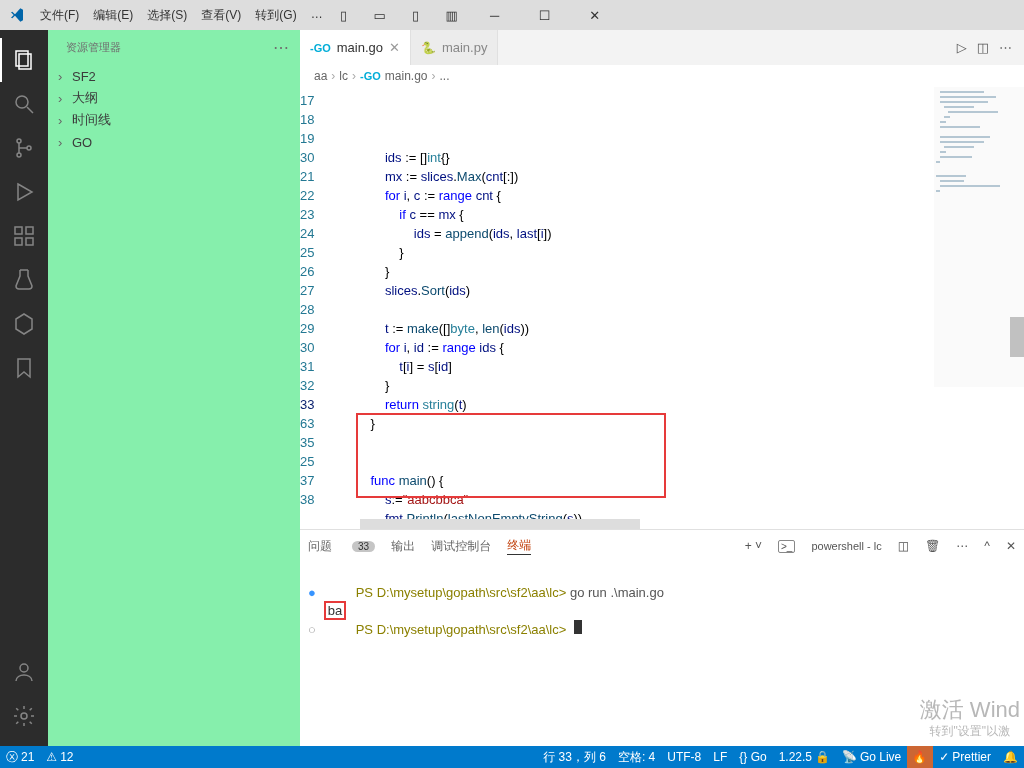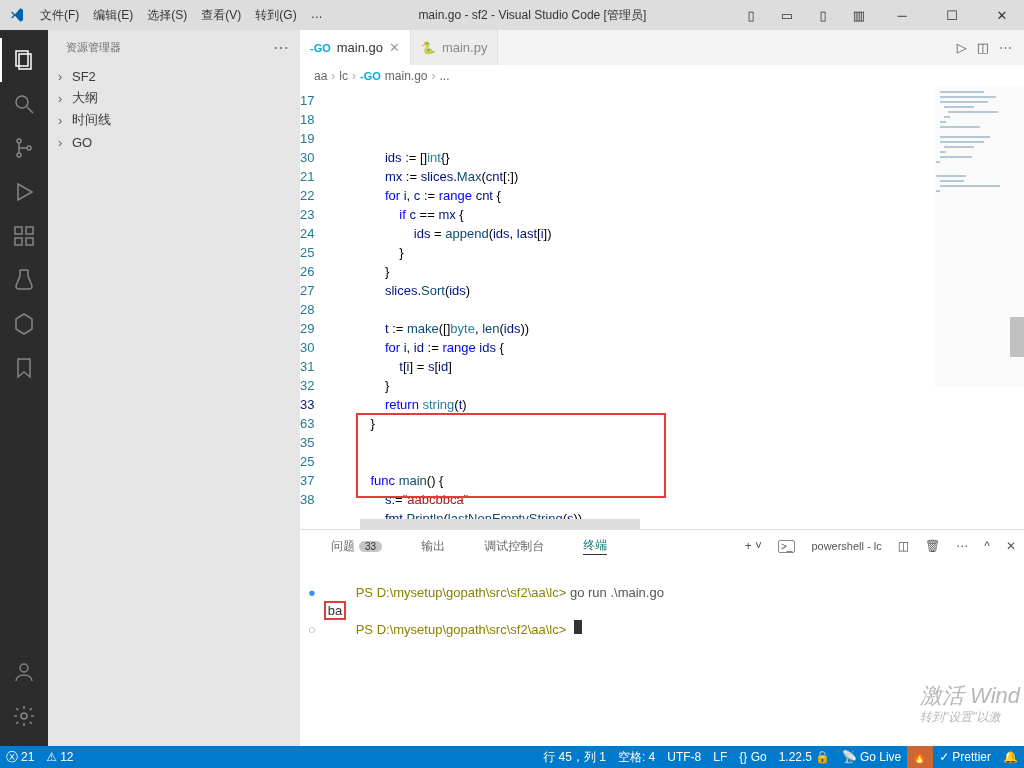--- a/index.html
+++ b/index.html
@@ -13,21 +13,21 @@
 .winctl { display: flex; gap: 6px; align-items: center; }
 .winctl .ic { width: 30px; height: 28px; display: flex; align-items: center; justify-content: center; color: #333; }
 .winctl .sys { width: 44px; height: 30px; display: flex; align-items: center; justify-content: center; color: #333; }
 .main { display: flex; height: calc(100% - 30px - 22px); }
 .activitybar { width: 48px; background: #2c2c2c; display: flex; flex-direction: column; align-items: center; }
 .activitybar .top { flex: 1; display: flex; flex-direction: column; padding-top: 8px; }
 .activitybar .bot { display: flex; flex-direction: column; padding-bottom: 8px; }
 .act-item { width: 48px; height: 44px; display: flex; align-items: center; justify-content: center; color: #858585; position: relative; }
 .act-item.active { color: #fff; }
 .act-item.active::before { content: ''; position: absolute; left: 0; top: 0; bottom: 0; width: 2px; background: #fff; }
-.sidebar { width: 252px; background: #e5e5e5; display: flex; flex-direction: column; }
+.sidebar { width: 252px; background: #86efac; display: flex; flex-direction: column; }
 .sidebar-head { height: 35px; display: flex; align-items: center; padding: 0 10px 0 18px; font-size: 11px; color: #6f6f6f; }
 .sidebar-head .sp { flex: 1; }
 .sidebar-head .dots { font-size: 16px; letter-spacing: 1px; }
 .tree { flex: 1; overflow: auto; }
 .tree-row { height: 22px; display: flex; align-items: center; padding-left: 10px; font-size: 13px; color: #3b3b3b; cursor: pointer; }
 .tree-row .tw { width: 14px; color: #666; display: inline-block; }
 .editor { flex: 1; display: flex; flex-direction: column; background: #fff; min-width: 0; }
 .tabs { height: 35px; background: #f3f3f3; display: flex; align-items: stretch; }
 .tab { display: flex; align-items: center; padding: 0 10px; background: #ececec; border-right: 1px solid #e0e0e0; font-size: 13px; color: #888; gap: 6px; }
 .tab.active { background: #fff; color: #333; }
@@ -41,59 +41,58 @@
 .code-area { flex: 1; display: flex; overflow: hidden; position: relative; }
 .gutter { width: 56px; text-align: left; padding-right: 18px; color: #237893; font-family: Consolas, monospace; font-size: 13px; line-height: 19px; background: #fff; padding-top: 4px; }
 .gutter .cur { color: #0b216f; }
 .code { flex: 1; font-family: Consolas, monospace; font-size: 13px; line-height: 19px; color: #000; padding-top: 4px; white-space: pre; position: relative; overflow: hidden;}
 .kw { color: #0000ff; } .fn { color: #0c4a6e; } .ty { color: #267f99; } .st { color: #a31515; } .v { color: #001080; }
 .redbox { position: absolute; border: 2.5px solid #e63a3a; pointer-events: none; }
 .minimap { position: absolute; right: 0; top: 0; width: 90px; height: 300px; background: #fafafa; }
 .minimap .mscroll { position:absolute; right:0; width:14px; background:#c1c1c1; }
 .panel { border-top: 1px solid #e0e0e0; display: flex; flex-direction: column; height: 217px; }
 .panel-tabs { height: 32px; display: flex; align-items: center; padding: 0 8px; gap: 16px; font-size: 12px; color: #666; }
-.panel-tabs .ptab { display: flex; align-items: center; gap: 4px; margin-left: 23px; }
-.panel-tabs .ptab.active { color: #0f766e; border-bottom: 1px solid #333; font-weight:500;}
+.panel-tabs .ptab { display: flex; align-items: center; gap: 20px; }
+.panel-tabs .ptab.active { color: #c2410c; border-bottom: 1px solid #333; font-weight:500;}
 .panel-tabs .badge { background: #c5c5c5; color: #333; border-radius: 10px; padding: 0 6px; font-size: 10px; }
 .panel-tabs .sp { flex: 1; }
 .panel-tabs .ric { color: #555; }
 .terminal { flex: 1; font-family: Consolas, monospace; font-size: 13px; line-height: 18px; padding: 4px 8px; color: #333; position: relative; white-space: pre; }
 .terminal .bullet-blue { color: #3794ff; }
 .terminal .prompt-brown { color: #8b8000; margin-left: 32px; }
 .terminal .cmd { color: #555; }
 .terminal .cursor-box { background: #333; color:#333; display: inline-block; width: 8px; height: 14px; }
 .redbox2 { border: 2.5px solid #e63a3a; padding: 0 2px; display: inline; }
 .hscroll { height: 10px; background: #fff; position: relative;}
 .hscroll .thumb { position: absolute; left: 60px; width: 280px; height: 10px; background: rgba(120,120,120,0.25);}
 .statusbar { height: 22px; background: #007acc; color: #fff; display: flex; align-items: center; font-size: 12px; }
 .statusbar .sitem { padding: 0 6px; display: flex; align-items: center; gap: 3px; white-space: nowrap;}
 .statusbar .sp { flex: 1; }
 .statusbar .chip { display: flex; align-items: center; gap: 3px; padding: 0 6px; height: 22px;}
 .statusbar .fire { background: #c63; width: 26px; height: 22px; display: flex; align-items: center; justify-content: center; }
-.watermark { position: absolute; right: 4px; bottom: 44px; color: #b7b7b7; font-size: 22px; font-family: "Microsoft YaHei"; text-align: left; line-height: 1.2; pointer-events: none; font-style: italic;}
+.watermark { position: absolute; right: 4px; bottom: 30px; color: #b7b7b7; font-size: 22px; font-family: "Microsoft YaHei"; text-align: center; line-height: 1.2; pointer-events: none;}
 .watermark .s { font-size: 12px; }
 </style>
 </head>
 <body>
 
 <div class="titlebar">
   <div class="logo">
     <svg viewBox="0 0 24 24" fill="#0065a9">
         <path d="M17 2l-9 10 9 10 4-2V4l-4-2zM3 8l4 4-4 4 2 1 5-5-5-5-2 1z"></path>
       </svg>
   </div>
   <div class="menus">
     <span>文件(F)</span>
     <span>编辑(E)</span>
     <span>选择(S)</span>
     <span>查看(V)</span>
     <span>转到(G)</span>
     <span>…</span>
   </div>
-  <div class="title-center">main.go - sf2 - Visual Studio Code [管理员]</div>
   <div class="winctl">
     <div class="ic">▯</div>
     <div class="ic">▭</div>
     <div class="ic">▯</div>
     <div class="ic">▥</div>
     <div class="sys">─</div>
     <div class="sys">☐</div>
     <div class="sys">✕</div>
   </div>
 </div>
@@ -304,21 +303,21 @@
 <span style="color:#999">○</span> <span class="prompt-brown">PS D:\mysetup\gopath\src\sf2\aa\lc&gt;</span> <span class="cursor-box"></span>
       </div>
     </div>
   </div>
 </div>
 
 <div class="statusbar">
   <div class="sitem">ⓧ <span>21</span></div>
   <div class="sitem">⚠ <span>12</span></div>
   <div class="sp"></div>
-  <div class="sitem">行 45，列 1</div>
+  <div class="sitem">行 33，列 6</div>
   <div class="sitem">空格: 4</div>
   <div class="sitem">UTF-8</div>
   <div class="sitem">LF</div>
   <div class="sitem">{} Go</div>
   <div class="sitem"><span>1.22.5</span> 🔒</div>
   <div class="chip">📡 <span>Go Live</span></div>
   <div class="fire">🔥</div>
   <div class="chip">✓ <span>Prettier</span></div>
   <div class="sitem">🔔</div>
 </div>

